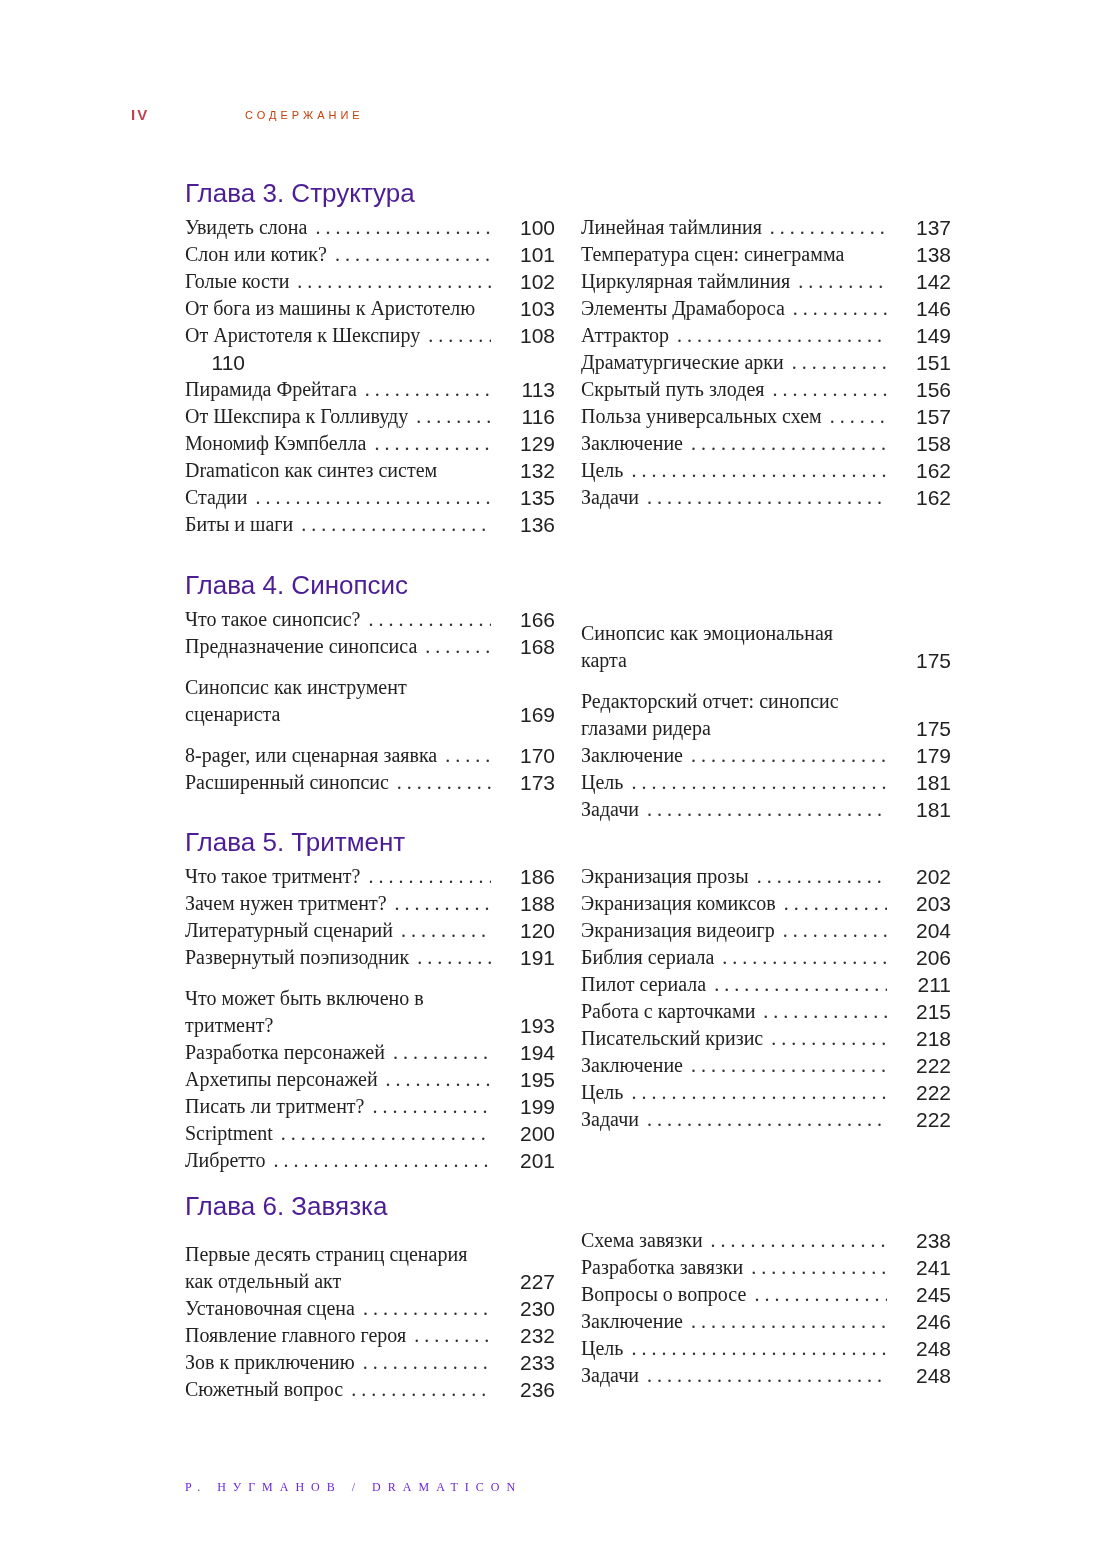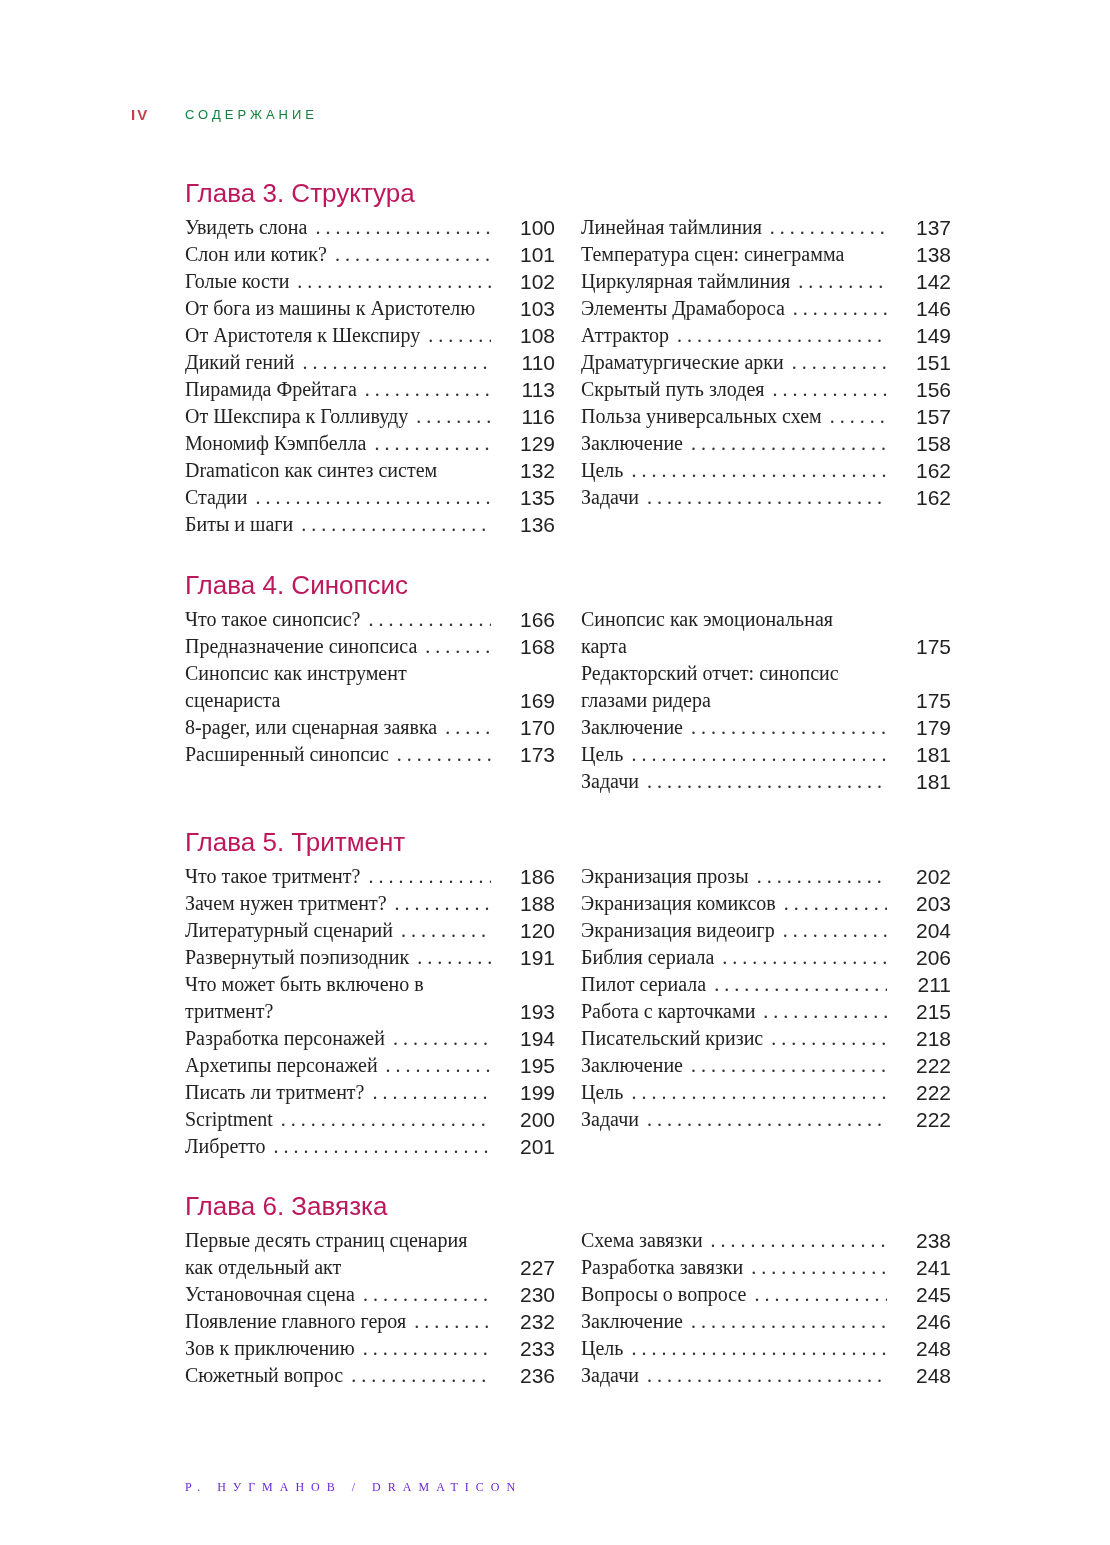--- a/index.html
+++ b/index.html
@@ -1,34 +1,34 @@
 <!DOCTYPE html>
 <html><head>
 <meta charset="utf-8">
 <style>
   html, body { margin: 0; padding: 0; background: #ffffff; }
   body { width: 1110px; height: 1545px; position: relative; overflow: hidden; }
-  .header { position: absolute; top: 106px; left: 131px; display: flex; align-items: center; }
+  .header { position: absolute; top: 106px; left: 131px; display: flex; align-items: center; gap: 16px; }
   .page-num { font-family: "Liberation Sans", sans-serif; font-weight: bold; color: #c0424f; font-size: 15px; letter-spacing: 2px; width: 54px; }
-  .running-title { font-family: "Liberation Sans", sans-serif; color: #15803d; font-size: 13px; letter-spacing: 4px; }
+  .running-title { font-family: "Liberation Sans", sans-serif; color: #c2410c; font-size: 11px; letter-spacing: 4px; margin-left: 44px; }
   .footer { position: absolute; top: 1480px; left: 185px; font-family: Liberation Serif, serif; color: #6d28d9; font-size: 12px; letter-spacing: 7px; }
   .chapter { position: absolute; left: 185px; width: 770px; }
-  .chapter-title { font-family: "Liberation Sans", sans-serif; color: #be185d; font-size: 26px; line-height: 34px; margin: 0 0 4px 0; font-weight: normal; }
+  .chapter-title { font-family: "Liberation Sans", sans-serif; color: #4c1d95; font-size: 26px; line-height: 34px; margin: 0 0 4px 0; font-weight: normal; }
   .cols { display: flex; }
   .col { width: 370px; }
   .col.right { margin-left: 26px; }
   .entry { display: flex; align-items: flex-end; font-family: "Liberation Serif", serif; color: #222; font-size: 20px; line-height: 27px; }
   .entry .label-wrap { flex: 1; display: flex; align-items: flex-end; min-width: 0; overflow: hidden; }
   .entry .label { white-space: normal; }
   .entry .dots { flex: 1; overflow: hidden; white-space: nowrap; margin: 0 4px 0 8px; letter-spacing: 3px; color: #333; }
   .entry .dots::before { content: ". . . . . . . . . . . . . . . . . . . . . . . . . . . . . . . . . . . . . . . . . . . . . . . . . . . . . . . . ."; letter-spacing: 0px; }
   .entry .page { width: 60px; text-align: right; font-family: "Liberation Sans", sans-serif; color: #222; font-size: 21px; }
   .entry.nodots .dots { visibility: hidden; }
   .entry.twoline { align-items: flex-end; }
-  .entry.twoline .label { max-width: 310px; }
+  .entry.twoline .label { max-width: 310px; margin-top: 14px; }
 </style>
 </head>
 <body>
 
 <div class="header">
   <span class="page-num">IV</span>
   <span class="running-title">СОДЕРЖАНИЕ</span>
 </div>
 
 <div id="toc">
@@ -65,24 +65,20 @@
             <span class="page">103</span>
           </div>
           <div class="entry">
             <span class="label-wrap">
               <span class="label">От Аристотеля к Шекспиру</span>
               <span class="dots"></span>
             </span>
             <span class="page">108</span>
           </div>
           <div class="entry">
-            <span class="label-wrap">
-              <span class="label">Дикий гений</span>
-              <span class="dots"></span>
-            </span>
             <span class="page">110</span>
           </div>
           <div class="entry">
             <span class="label-wrap">
               <span class="label">Пирамида Фрейтага</span>
               <span class="dots"></span>
             </span>
             <span class="page">113</span>
           </div>
           <div class="entry">

